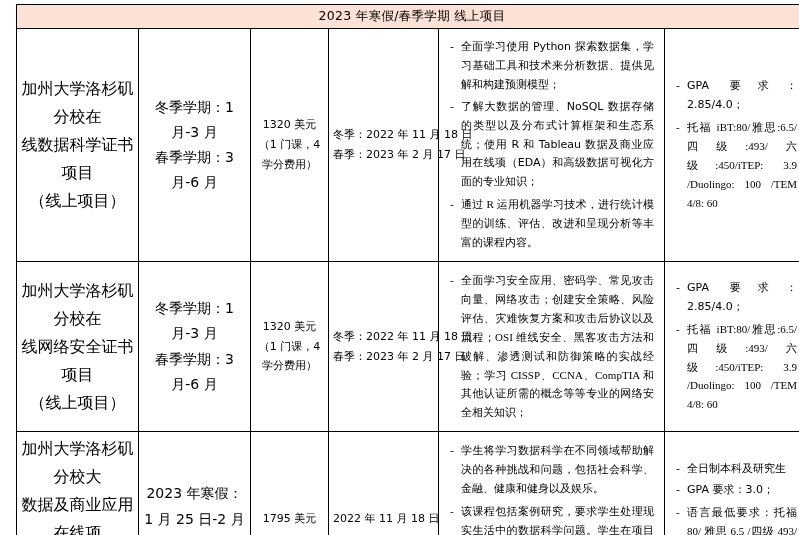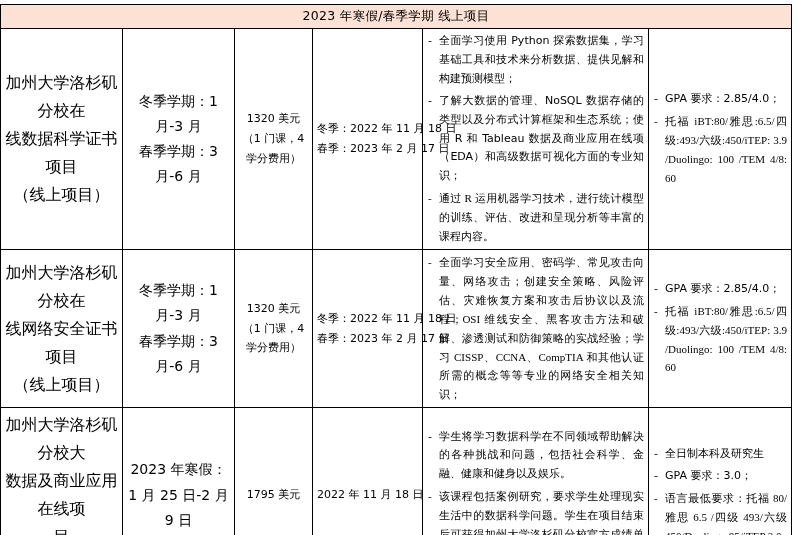--- a/index.html
+++ b/index.html
@@ -12,21 +12,21 @@
     height: 535px;
     font-family: "DejaVu Sans", "Liberation Sans", sans-serif;
     color: #000000;
     overflow: hidden;
   }
   .page {
     position: relative;
     width: 799px;
     height: 535px;
     box-sizing: border-box;
-    padding: 4px 4px 0 0;
+    padding: 4px 4px 0 16px;
   }
   table.doc {
     border-collapse: collapse;
     table-layout: fixed;
     width: 791px;
     margin: 0;
   }
   table.doc td, table.doc th {
     border: 1px solid #000000;
     vertical-align: middle;
@@ -82,21 +82,21 @@
   td.note, td.req {
     font-size: 11px;
     line-height: 1.72;
     vertical-align: top;
     padding-top: 7px;
   }
   td.req { padding-left: 6px; }
   td.note { padding-left: 5px; }
 
   ul.dash {
-    margin: 0;
+    margin: 6px;
     padding: 0;
     list-style: none;
   }
   ul.dash > li {
     position: relative;
     padding-left: 12px;
     margin-bottom: 3px;
     text-align: justify;
   }
   ul.dash > li:before {

